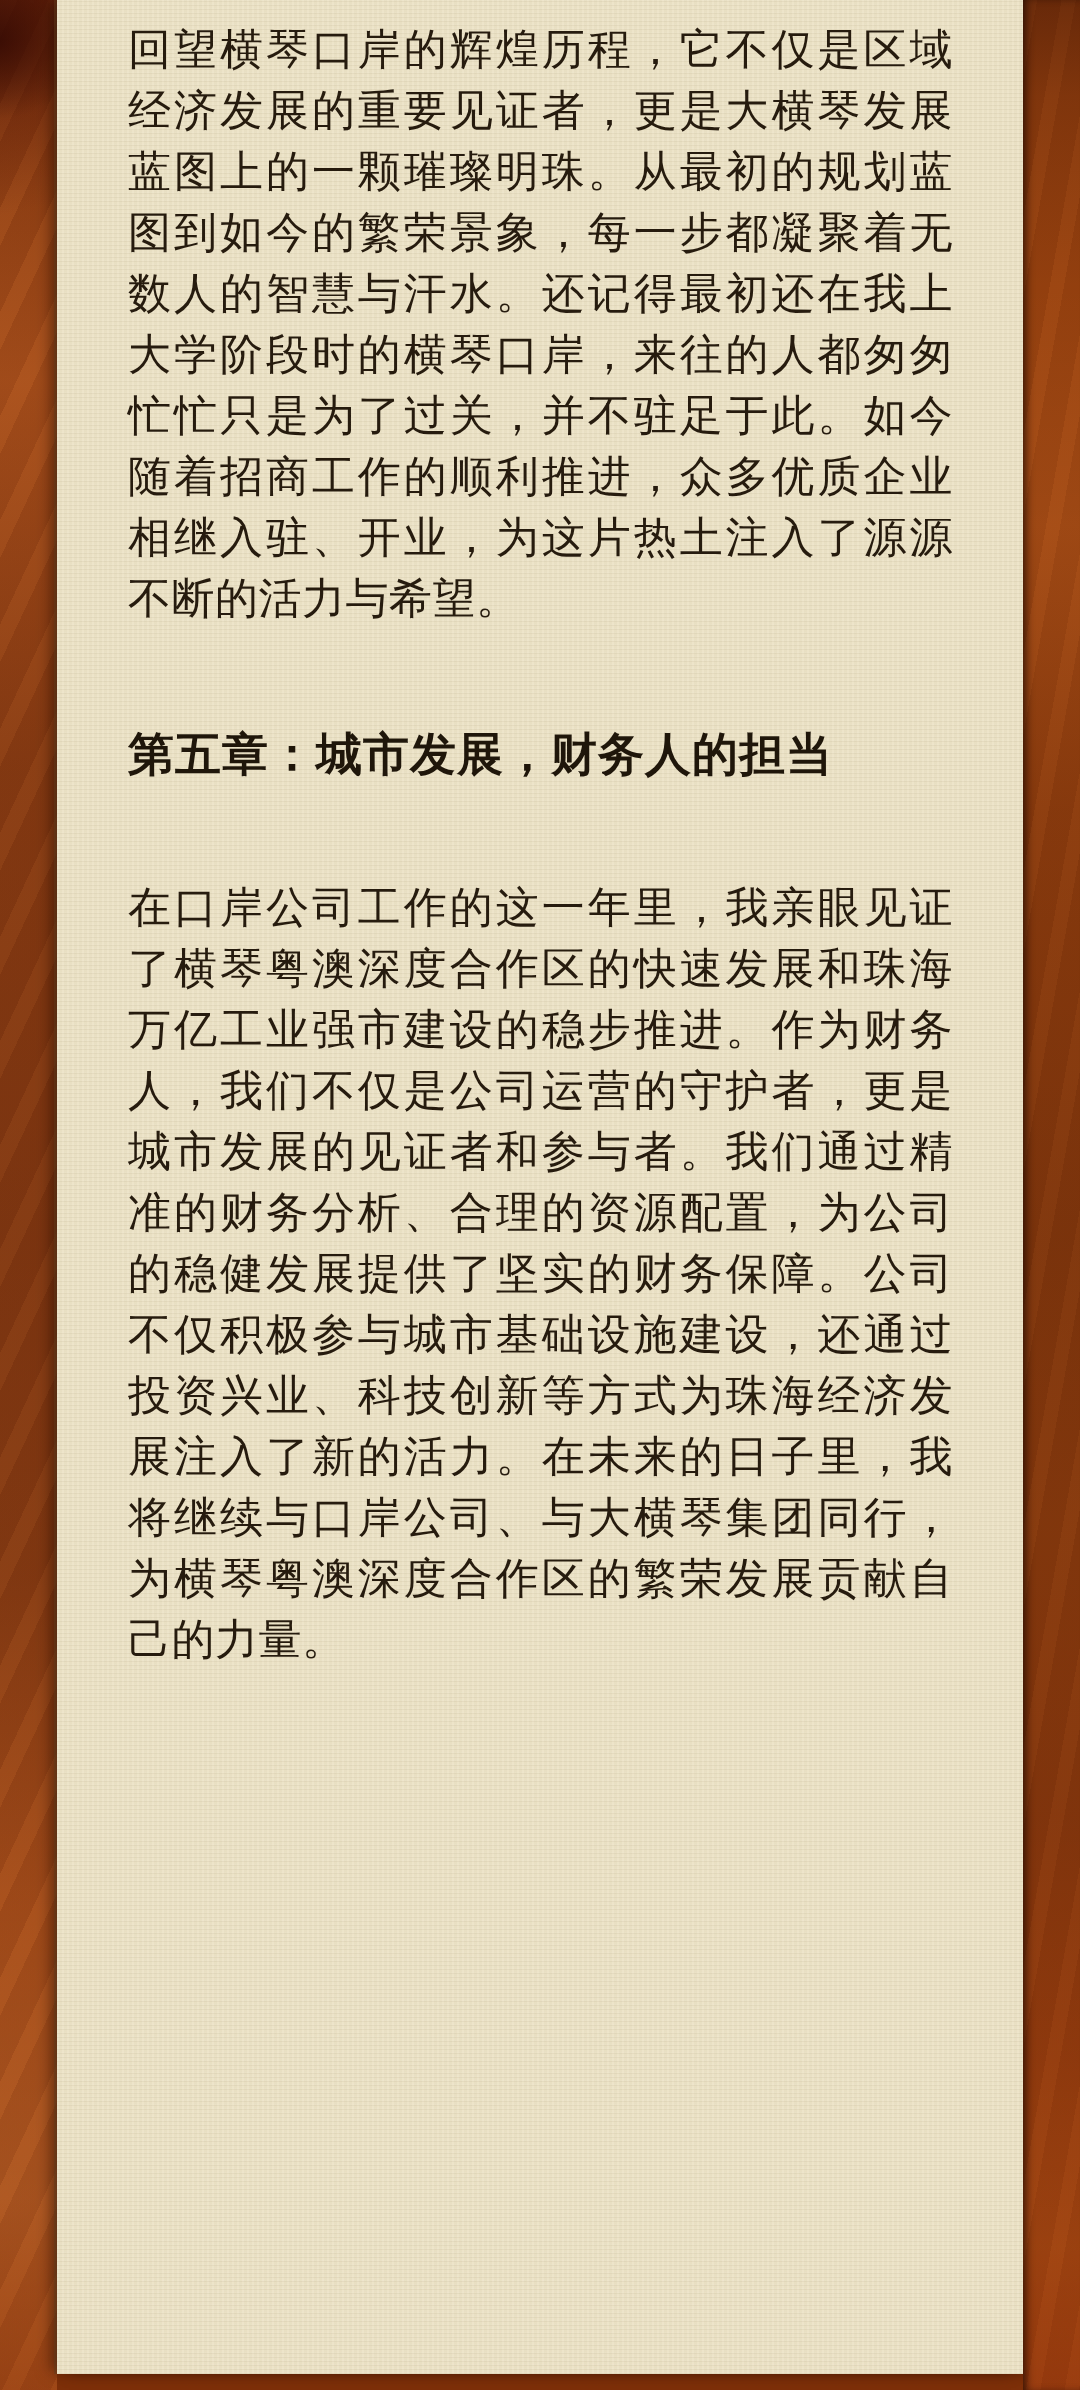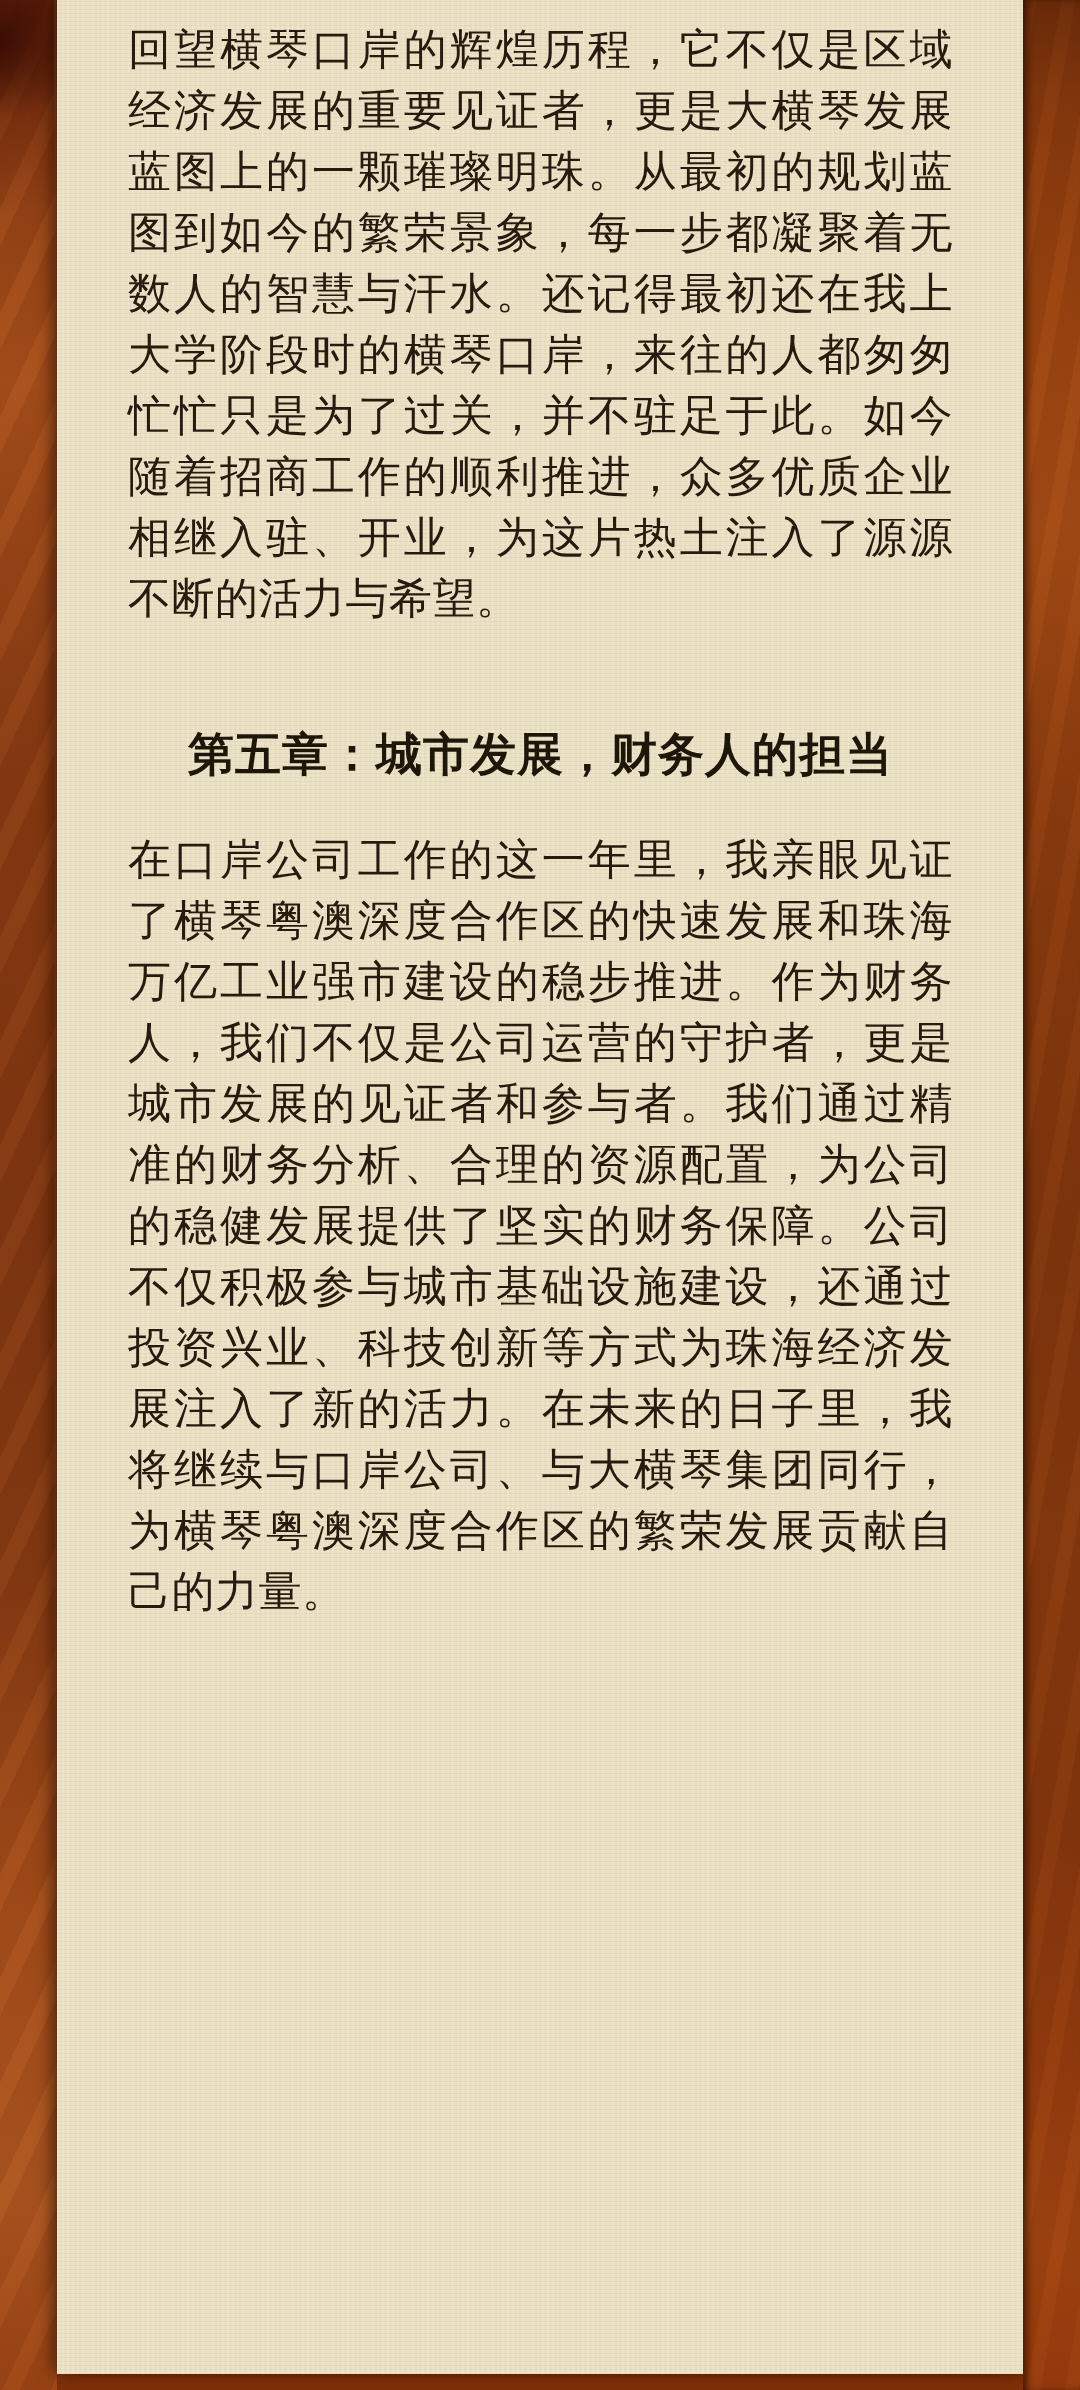--- a/index.html
+++ b/index.html
@@ -84,26 +84,26 @@
     color: #261b0e;
     font-size: 43px;
     line-height: 61px;
     text-align: justify;
     letter-spacing: 0.5px;
   }
   .content p {
     margin: 0 0 65px 0;
   }
   .content h2 {
-    margin: 95px 0 44px 0;
+    margin: 95px 0 92px 0;
     font-size: 46px;
     line-height: 61px;
     font-weight: 700;
     color: #1f160a;
-    text-align: center;
+    text-align: left;
     letter-spacing: 1px;
   }
 </style>
 </head>
 <body>
 
 <div class="screen">
   <div class="border-strip border-left"></div>
 
   <div class="paper">

